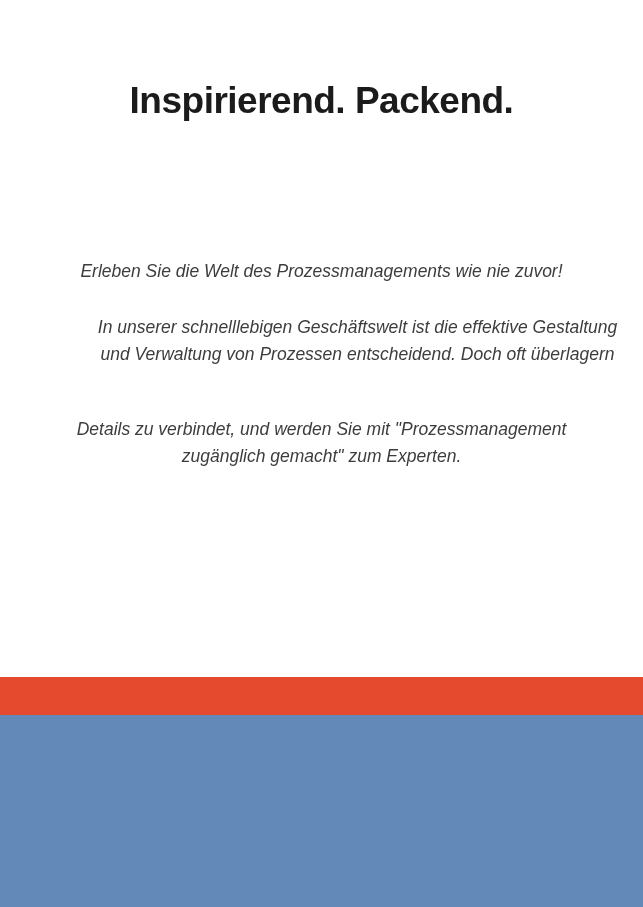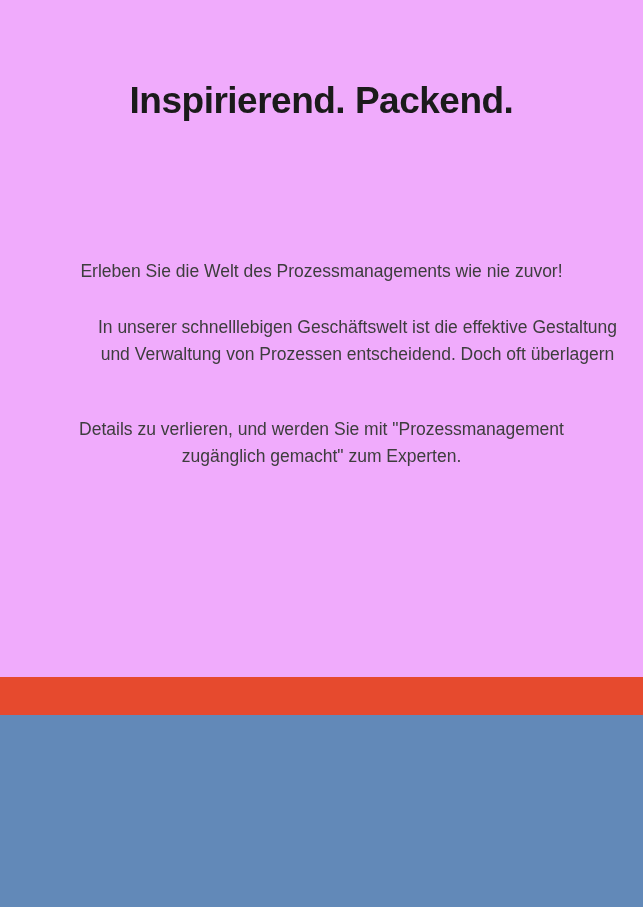--- a/index.html
+++ b/index.html
@@ -20,53 +20,53 @@
     letter-spacing:-0.5px;
     color:#1b1b1b;
   }
   .para{
     position:absolute;left:0;width:100%;
     text-align:center;
     font-size:17.5px;
     line-height:27px;
     color:#3d3d3d;
   }
-  .para .line{white-space:nowrap;}
+  .para .line{white-space:nowrap;font-style:italic;}
   #para-1{top:258px;}
   #para-2{top:314px;margin-left:36px;}
   #para-3{top:416px;}
   .stripe-red{
     position:absolute;top:677px;left:0;width:100%;height:38px;
     background:#e64a2e;
   }
   .band-blue{
     position:absolute;top:715px;left:0;width:100%;height:192px;
     background:#6289b8;
   }
 </style>
 </head>
 <body>
 
-<div class="page" style="background: #f0abfc;">
+<div class="page" style="background: #ffffff;">
 
   <div class="headline" style="color: rgb(27, 27, 27);">
     <div class="line">Inspirierend. Packend.</div>
   </div>
 
   <div class="para" id="para-1" style="color: rgb(61, 61, 61);">
     <div class="line">Erleben Sie die Welt des Prozessmanagements wie nie zuvor!</div>
   </div>
 
   <div class="para" id="para-2" style="color: rgb(61, 61, 61);">
     <div class="line">In unserer schnelllebigen Geschäftswelt ist die effektive Gestaltung</div>
     <div class="line">und Verwaltung von Prozessen entscheidend. Doch oft überlagern</div>
   </div>
 
   <div class="para" id="para-3" style="color: rgb(61, 61, 61);">
-    <div class="line">Details zu verlieren, und werden Sie mit "Prozessmanagement</div>
+    <div class="line">Details zu verbindet, und werden Sie mit "Prozessmanagement</div>
     <div class="line">zugänglich gemacht" zum Experten.</div>
   </div>
 
   <div class="stripe-red" style="background: rgb(230, 74, 46);"></div>
 
   <div class="band-blue" style="background: rgb(98, 137, 184);">
     
   </div>
 
 </div>

